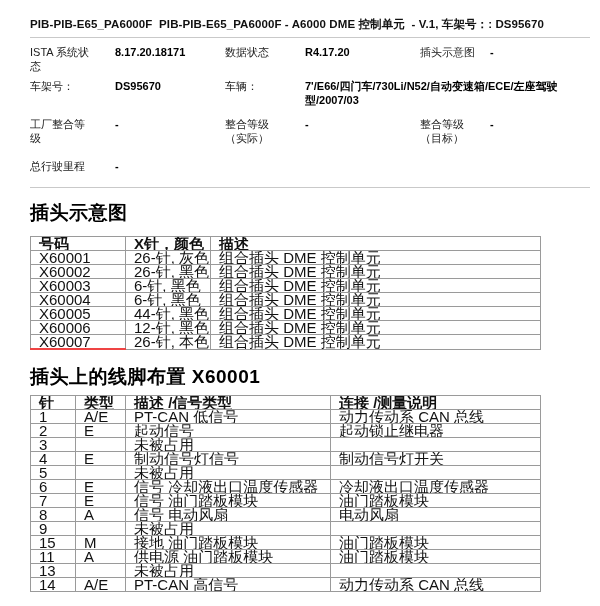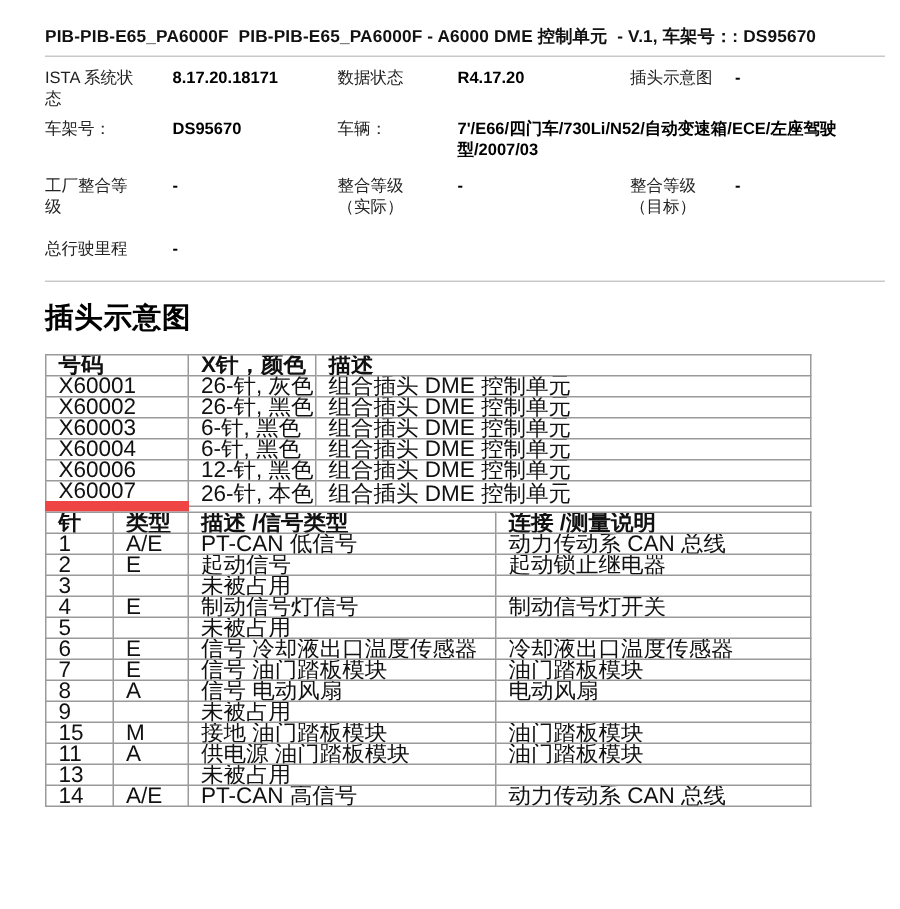--- a/index.html
+++ b/index.html
@@ -43,21 +43,21 @@
   }
   table.tbl th,table.tbl td{
     border:1px solid #9a9a9a;
     padding:0 4px 0 8px;
     height:13px;line-height:13px;
     text-align:left;vertical-align:middle;
     overflow:hidden;white-space:nowrap;
   }
   table.tbl th{font-weight:bold;}
   
-  table.tbl1 tr:last-child td:first-child{border-bottom:7px solid #ef4444;}
+  table.tbl1 tr:last-child td:first-child{border-bottom:2px solid #ef4444;}
 
   .tbl1 col.c1{width:95px;}
   .tbl1 col.c2{width:85px;}
   .tbl1 col.c3{width:330px;}
   .tbl2 col.c1{width:45px;}
   .tbl2 col.c2{width:50px;}
   .tbl2 col.c3{width:205px;}
   .tbl2 col.c4{width:210px;}
 </style>
 </head>
@@ -139,32 +139,38 @@
           <td>X60003</td>
           <td>6-针, 黑色</td>
           <td>组合插头  DME 控制单元</td>
         </tr>
         <tr>
           <td>X60004</td>
           <td>6-针, 黑色</td>
           <td>组合插头  DME 控制单元</td>
         </tr>
         <tr>
+          <td>X60005</td>
+          <td>44-针, 黑色</td>
+          <td>组合插头  DME 控制单元</td>
+        </tr>
+        <tr>
           <td>X60006</td>
           <td>12-针, 黑色</td>
           <td>组合插头  DME 控制单元</td>
         </tr>
         <tr>
           <td>X60007</td>
           <td>26-针, 本色</td>
           <td>组合插头  DME 控制单元</td>
         </tr>
       </tbody>
     </table>
 
+  <h1 class="sec second">插头上的线脚布置  X60001</h1>
 
   <table class="tbl tbl2">
     <colgroup>
       <col class="c1">
         <col class="c2">
         <col class="c3">
         <col class="c4">
     </colgroup>
   <thead>
         <tr>

